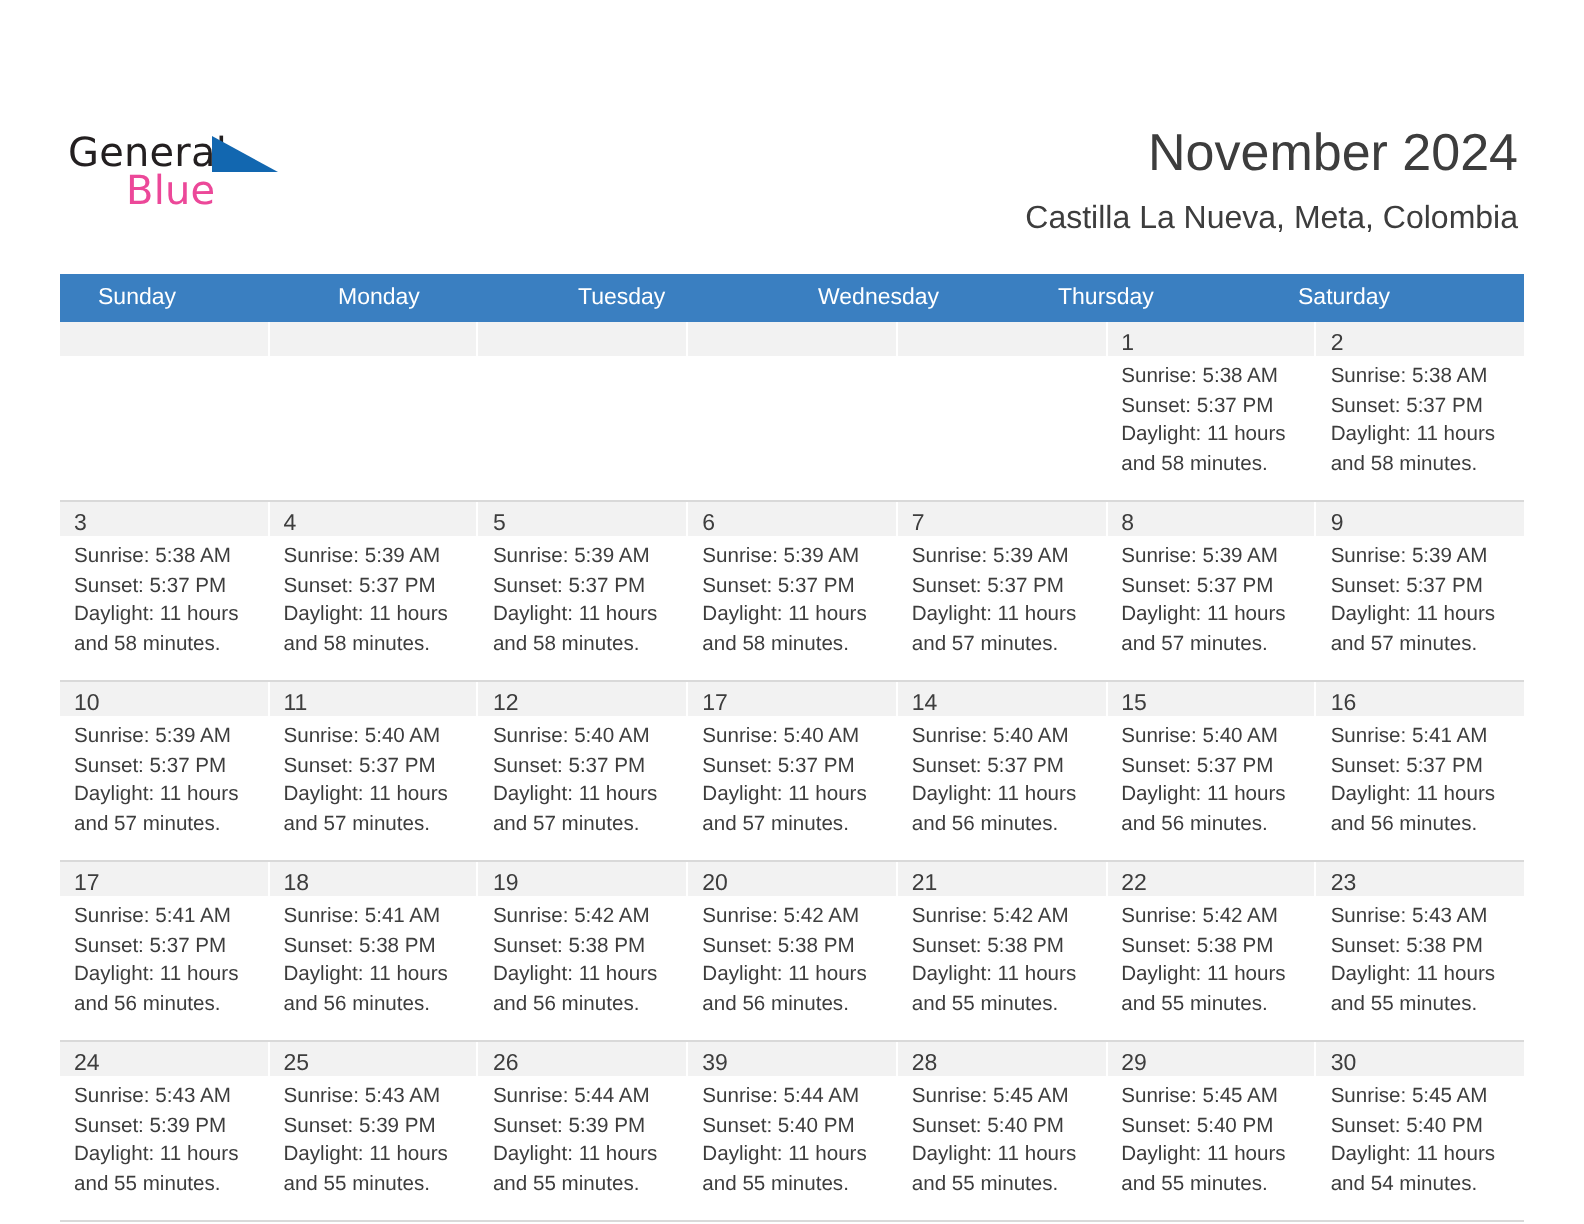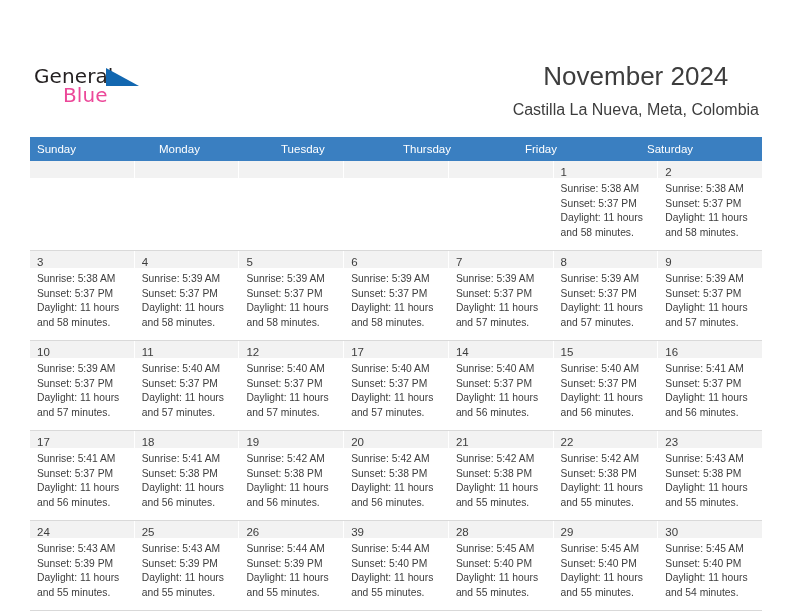--- a/index.html
+++ b/index.html
@@ -61,21 +61,21 @@
     top: 4px;
     width: 0;
     height: 0;
     border-left: 33px solid #1267b0;
     border-top: 18px solid transparent;
   }
   .title-wrap {
     position: absolute;
     right: 0;
     top: 0;
-    text-align: center;
+    text-align: right;
   }
   .cal-title {
     font-size: 26px;
     color: #3d3d3d;
     font-weight: normal;
     line-height: 32px;
     white-space: nowrap;
   }
   .cal-subtitle {
     font-size: 16px;
@@ -88,20 +88,21 @@
   
   .calendar {
     position: absolute;
     left: 30px;
     top: 105px;
     width: 732px;
   }
   .dow-row {
     display: flex;
     background: #3a7fc1;
+    padding-left: 12px;
   }
   .dow-cell {
     flex: 1 1 0;
     box-sizing: border-box;
     padding: 5px 0 5px 7px;
     color: #ffffff;
     font-size: 11.5px;
     line-height: 14px;
     white-space: nowrap;
   }
@@ -160,22 +161,22 @@
       <div class="cal-subtitle">Castilla La Nueva, Meta, Colombia</div>
     </div>
 
   </div>
 
   <div class="calendar">
     <div class="dow-row" id="dow-row">
         <div class="dow-cell">Sunday</div>
         <div class="dow-cell">Monday</div>
         <div class="dow-cell">Tuesday</div>
+        <div class="dow-cell">Wednesday</div>
         <div class="dow-cell">Thursday</div>
-        <div class="dow-cell">Friday</div>
         <div class="dow-cell">Saturday</div>
       </div>
     <div id="weeks-container">
         <div class="week-row">
           <div class="day-cell empty">
             <div class="daynum-bar"><span class="daynum"></span></div>
             <div class="day-body"></div>
           </div>
           <div class="day-cell empty">
             <div class="daynum-bar"><span class="daynum"></span></div>

